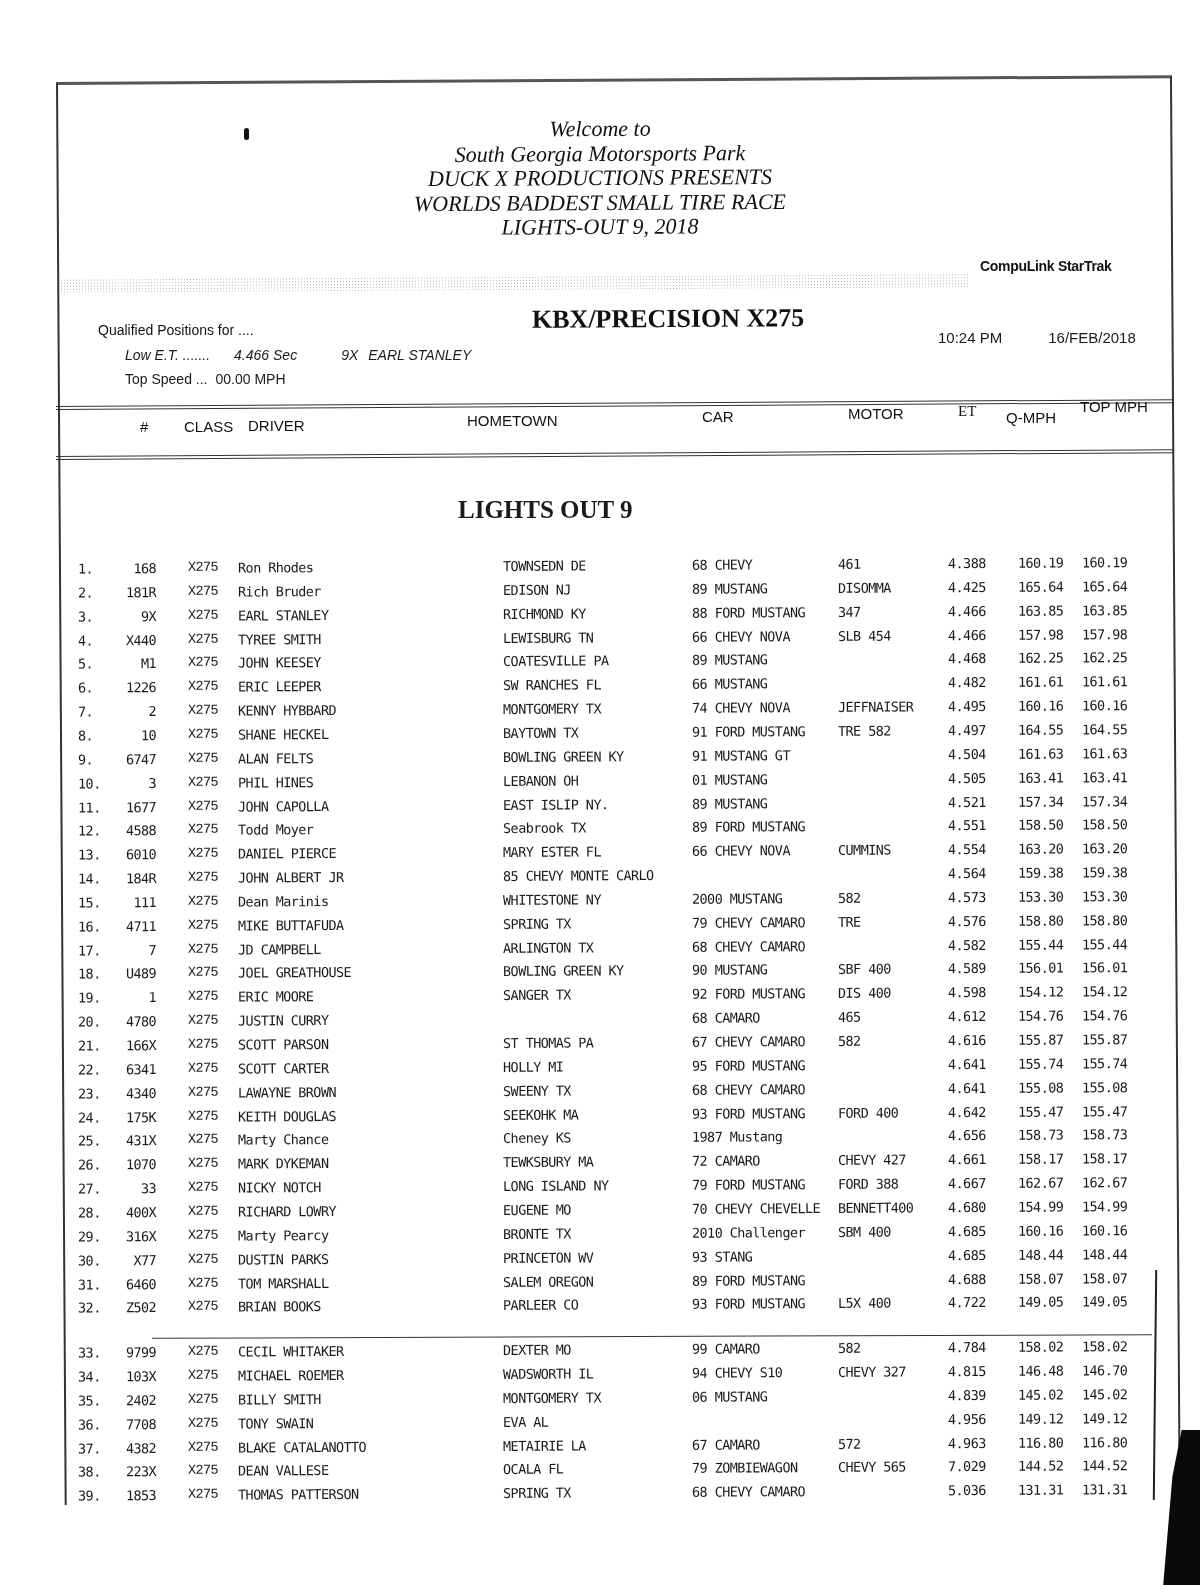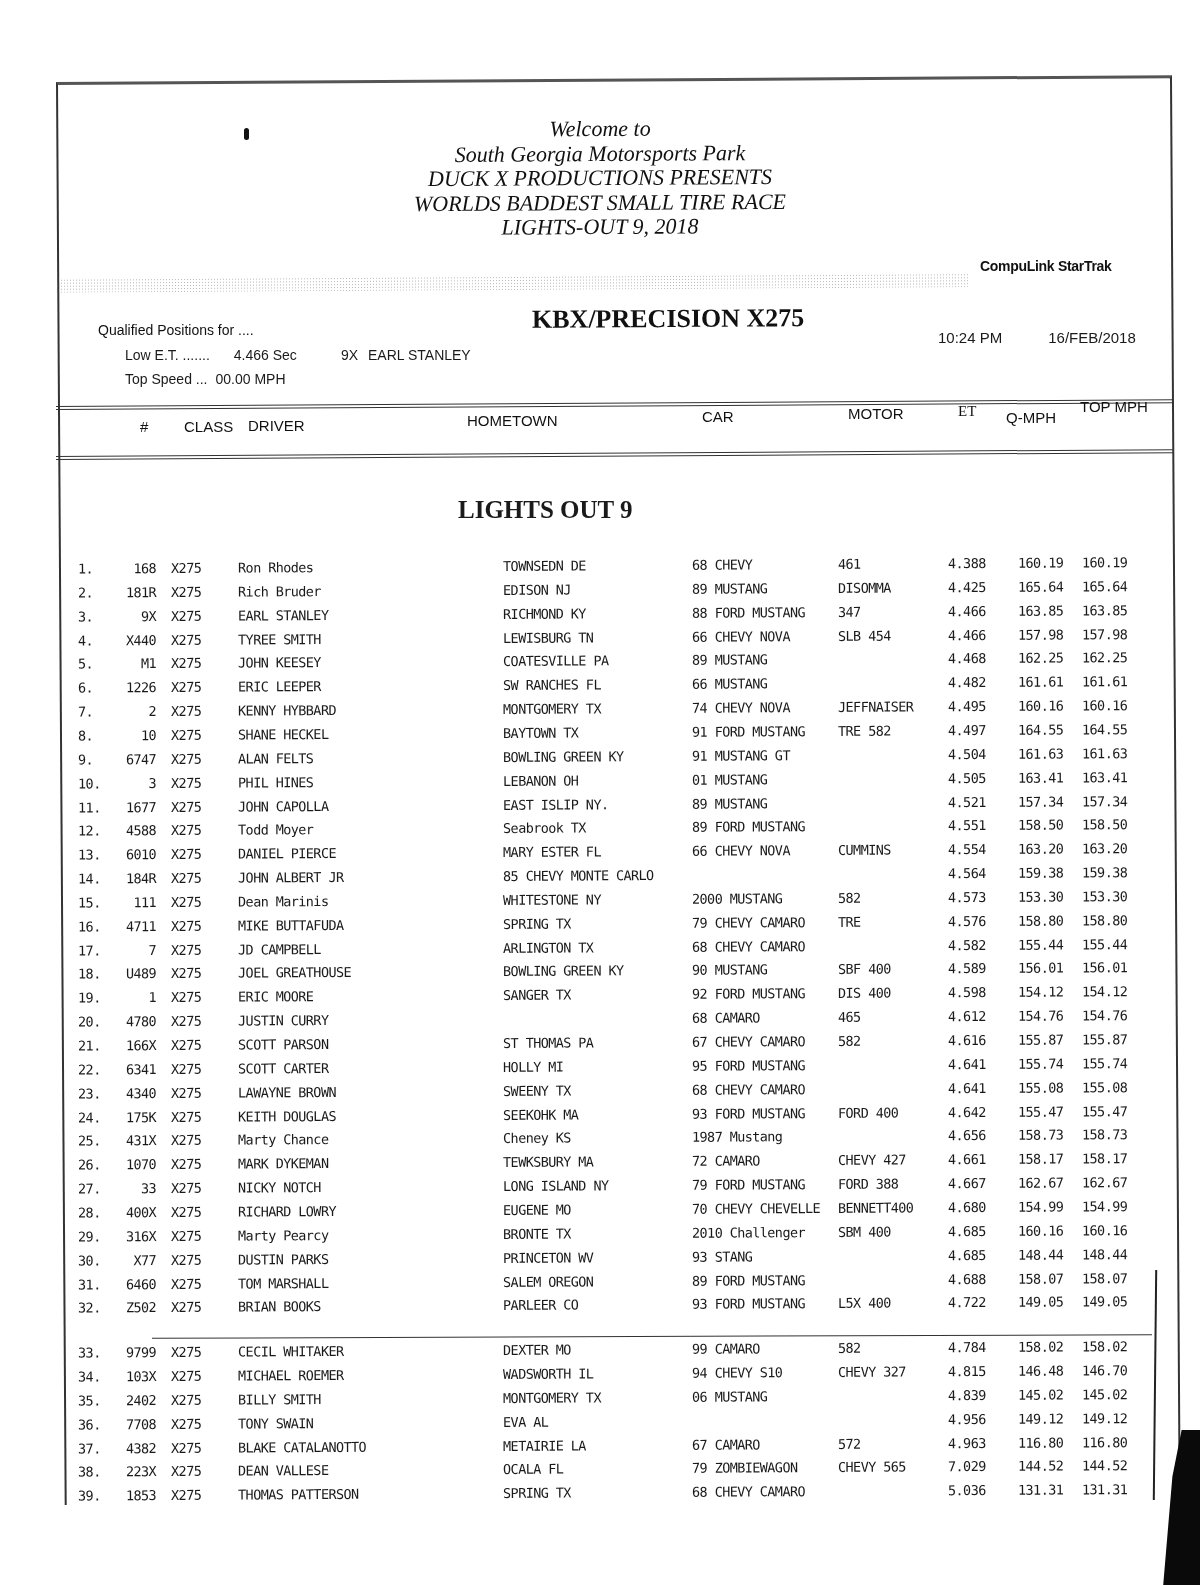--- a/index.html
+++ b/index.html
@@ -16,21 +16,21 @@
 
   .dot { position: absolute; left: 244px; top: 128px; width: 5px; height: 12px; background: #111; border-radius: 3px; }
 
   .compulink { position: absolute; left: 980px; top: 258px; font-family: "Liberation Sans", sans-serif; font-weight: bold; font-size: 14px; color: #111; letter-spacing: -0.3px; }
 
   .dither { position: absolute; left: 60px; top: 276px; width: 910px; height: 14px;
     background-image: radial-gradient(#999 0.8px, transparent 0.9px); background-size: 3px 3px; opacity: 0.7; transform: rotate(-0.35deg); }
 
   .qual { position: absolute; left: 98px; top: 322px; font-family: "Liberation Sans", sans-serif; font-size: 14px; color: #111; }
   .lowet { position: absolute; left: 125px; top: 347px; font-family: "Liberation Sans", sans-serif; font-size: 14px; }
-  .lowet span { margin-right: 10px; }
+  .lowet span { margin-right: 10px; font-style: italic; }
   .lowet .val { margin-left: 14px; }
   .lowet .car { margin-left: 34px; }
   .topspeed { position: absolute; left: 125px; top: 371px; font-family: "Liberation Sans", sans-serif; font-size: 14px; }
   .topspeed .val { margin-left: 8px; }
 
   .class-title { position: absolute; left: 532px; top: 304px; font-family: "Liberation Serif", serif; font-weight: bold; font-size: 26px; color: #111; transform: rotate(-0.35deg); }
   .timestamp { position: absolute; left: 938px; top: 329px; font-family: "Liberation Sans", sans-serif; font-size: 15px; }
   .timestamp .date { margin-left: 46px; }
 
   .rule { position: absolute; left: 56px; width: 1118px; height: 0; border-top: 2px solid #333; transform: rotate(-0.35deg); transform-origin: left; }
@@ -38,21 +38,21 @@
 
   .col-header { position: absolute; top: 408px; font-family: "Liberation Sans", sans-serif; font-size: 15px; color: #111; }
 
   .section-title { position: absolute; left: 458px; top: 496px; font-family: "Liberation Serif", serif; font-weight: bold; font-size: 25px; }
 
   .rows { position: absolute; left: 0; top: 0; }
   .row { position: absolute; left: 0; height: 22px; font-family: "DejaVu Sans Mono", monospace; font-size: 13.5px; letter-spacing: -0.6px; color: #1a1a1a; white-space: nowrap; }
   .row span { position: absolute; top: 0; }
   .c-pos { left: 78px; }
   .c-num { left: 118px; width: 38px; text-align: right; }
-  .c-class { left: 171px; }
+  .c-class { left: 188px; font-family: Liberation Mono, monospace; }
   .c-driver { left: 238px; }
   .c-home { left: 487px; margin-left: 16px; }
   .c-car { left: 692px; }
   .c-motor { left: 838px; }
   .c-et { left: 948px; }
   .c-qmph { left: 1018px; }
   .c-top { left: 1082px; }
 
   .bump-rule { position: absolute; left: 152px; top: 1336px; width: 1000px; border-top: 1.5px solid #333; transform: rotate(-0.2deg); }
 </style>

